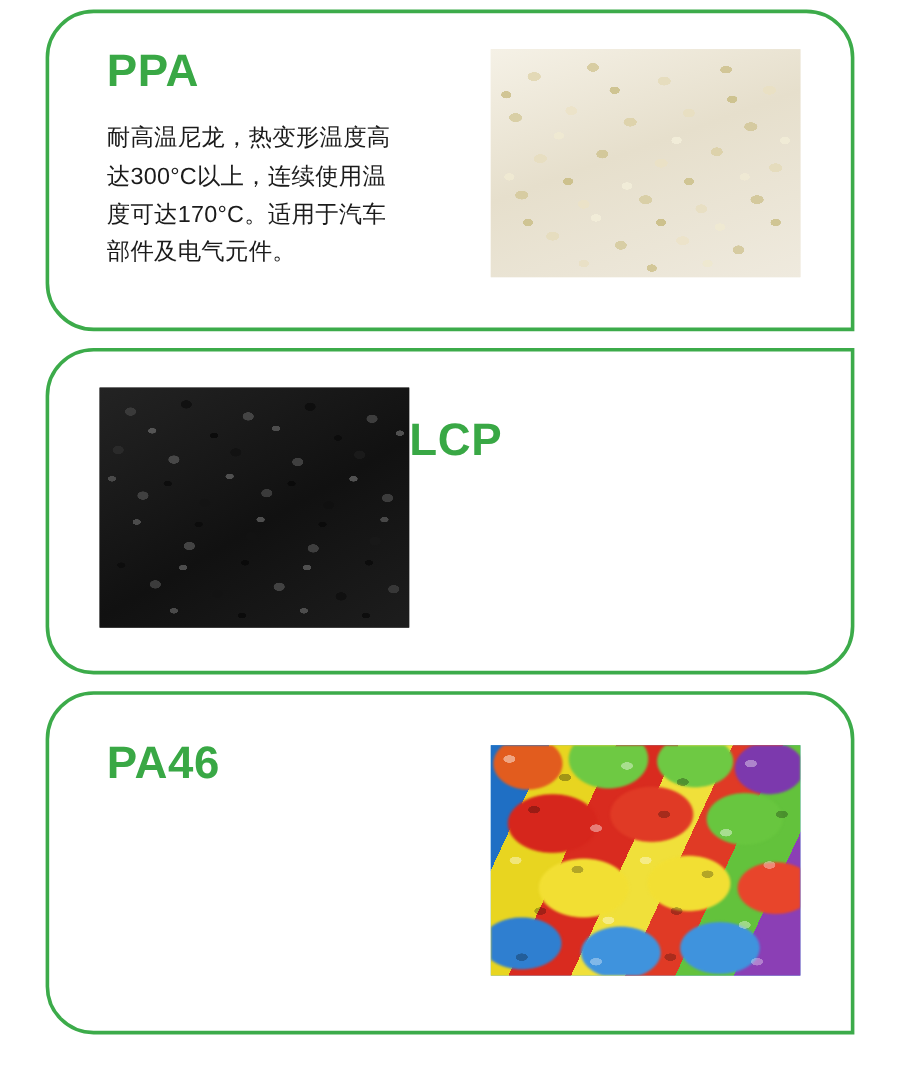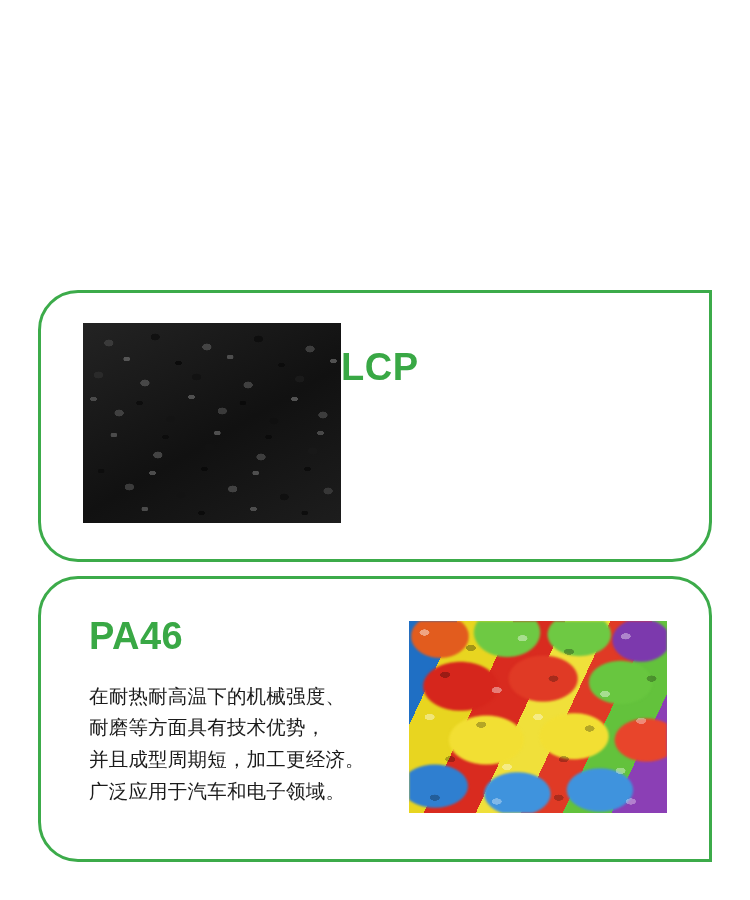--- a/index.html
+++ b/index.html
@@ -313,40 +313,50 @@
     border-left-color: transparent;
     border-top-color: transparent;
     transform: rotate(-12deg);
   }
 </style>
 </head>
 <body>
 
 <div class="page">
 
+  <div class="card card-1">
+    <div class="card-inner">
+      <div class="text-col">
+        <h2 class="title">PPA</h2>
+        <p class="desc">耐高温尼龙，热变形温度高
+达300°C以上，连续使用温
+度可达170°C。适用于汽车
+部件及电气元件。</p>
+      </div>
+      <div class="img-col">
+        <div class="photo pellets-beige"></div>
+      </div>
+    </div>
+  </div>
 
   <div class="card card-2">
     <div class="card-inner reverse">
       <div class="text-col">
         <h2 class="title">LCP</h2>
       </div>
       <div class="img-col">
         <div class="photo pellets-black"></div>
       </div>
     </div>
   </div>
 
   <div class="card card-3">
     <div class="card-inner">
       <div class="text-col">
         <h2 class="title">PA46</h2>
-        <p class="desc">在耐热耐高温下的机械强度、
-耐磨等方面具有技术优势，
-并且成型周期短，加工更经济。
-广泛应用于汽车和电子领域。</p>
       </div>
       <div class="img-col">
         <div class="photo pellets-color"></div>
       </div>
     </div>
   </div>
 
   <div class="corner-arc"></div>
 </div>
 

